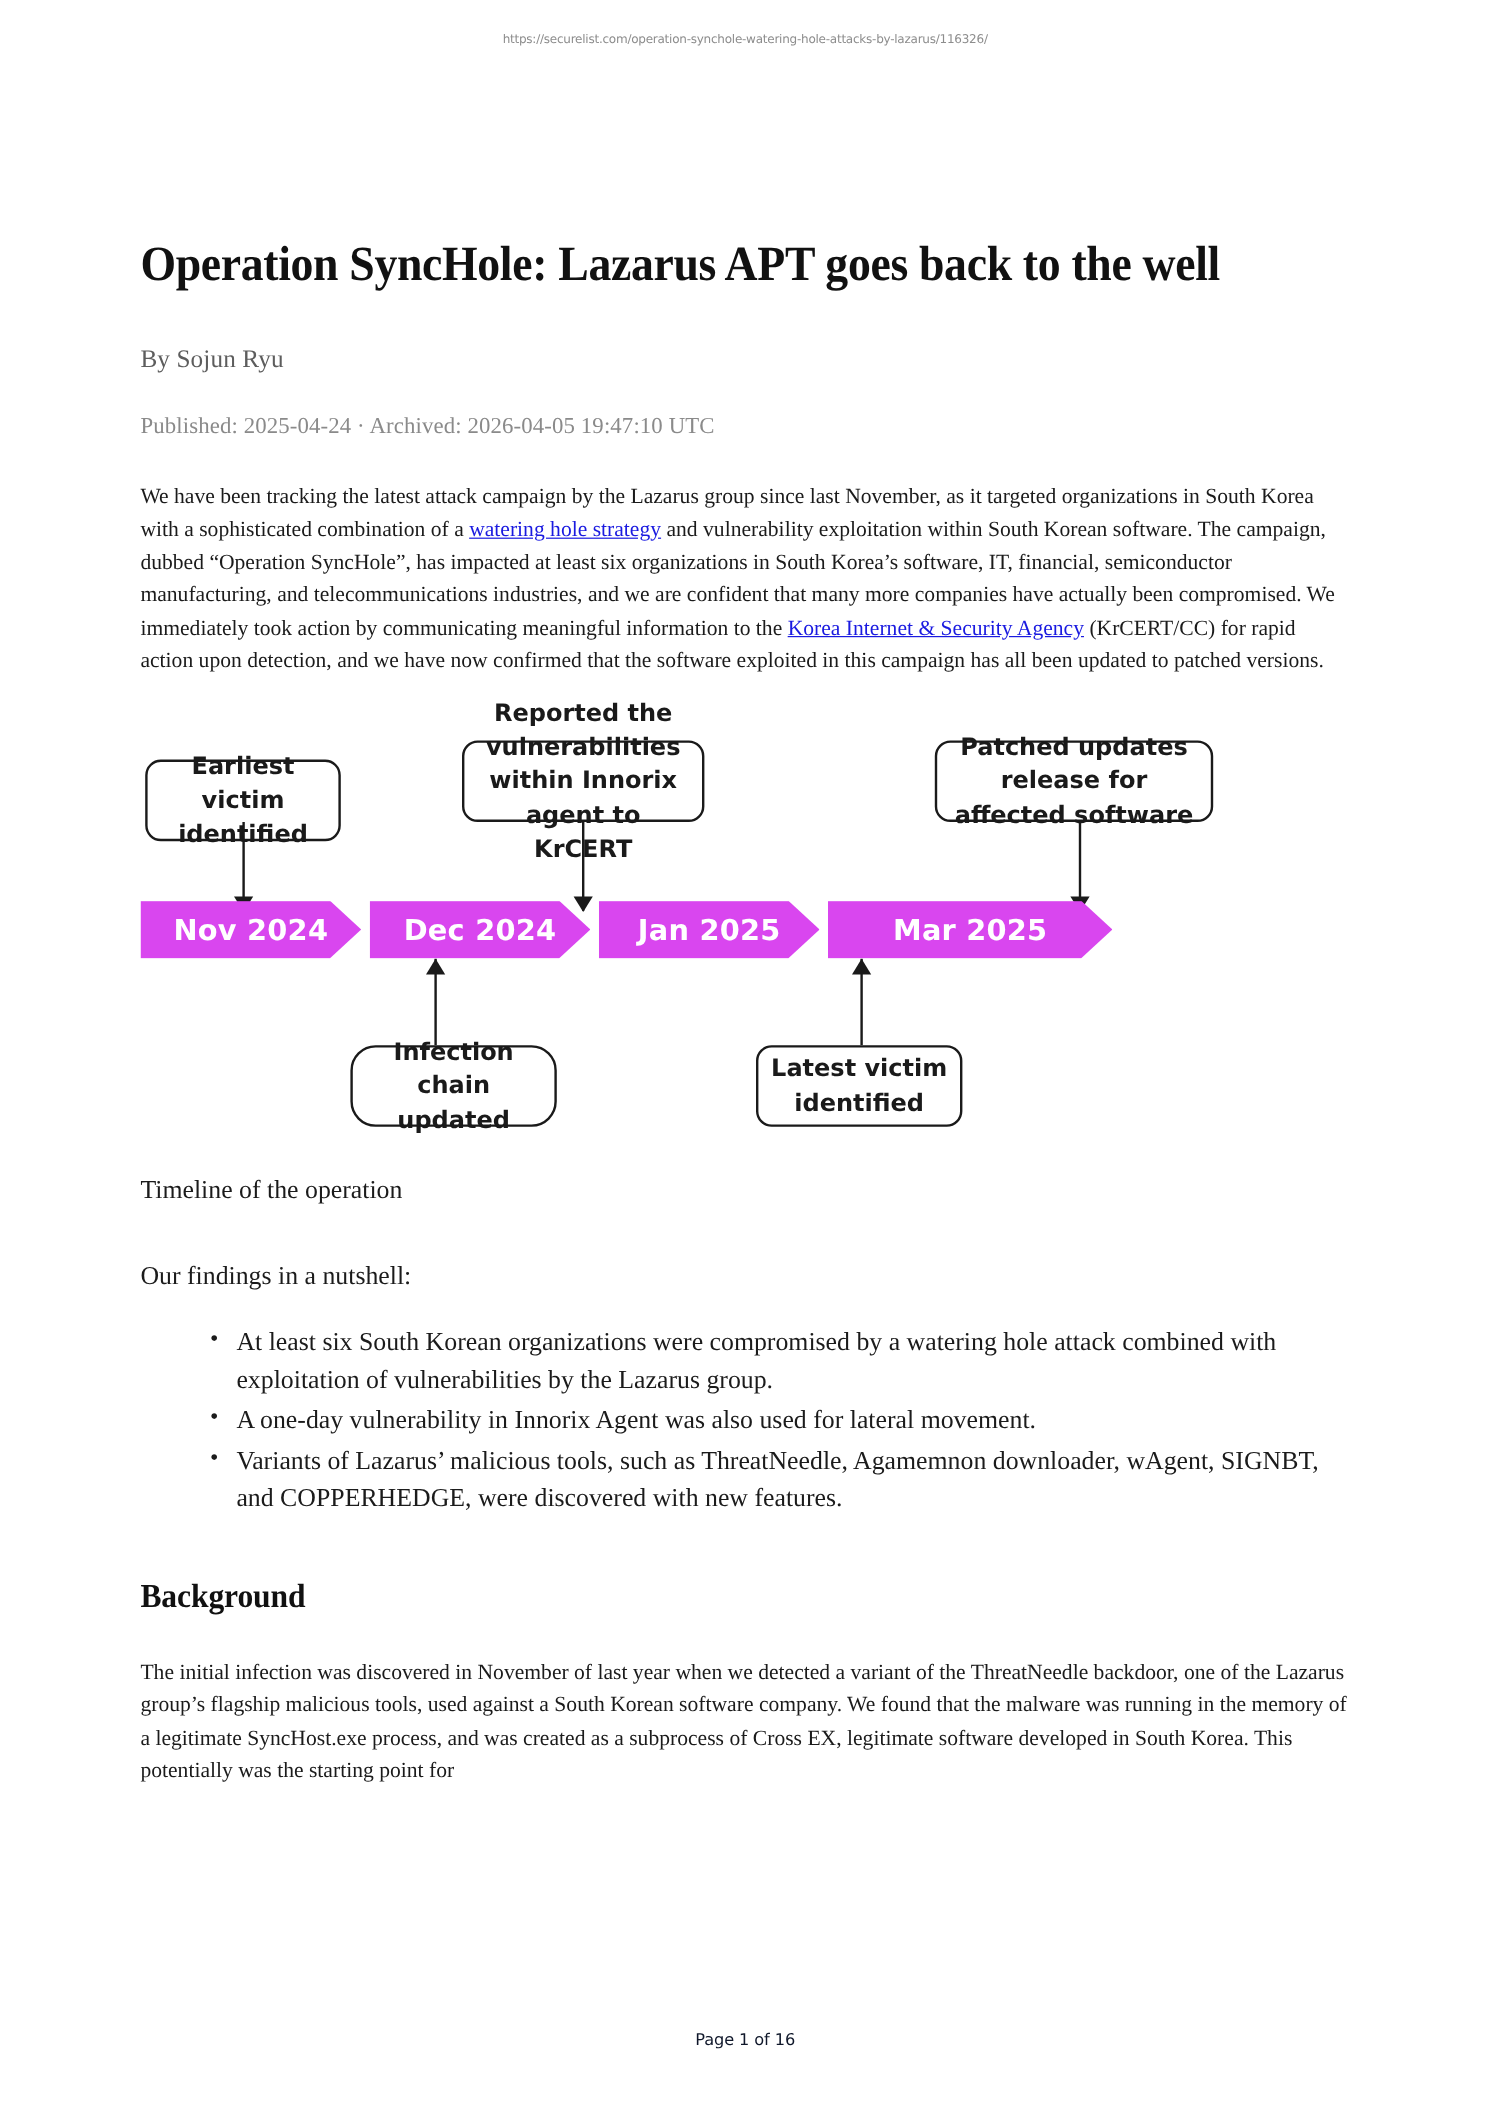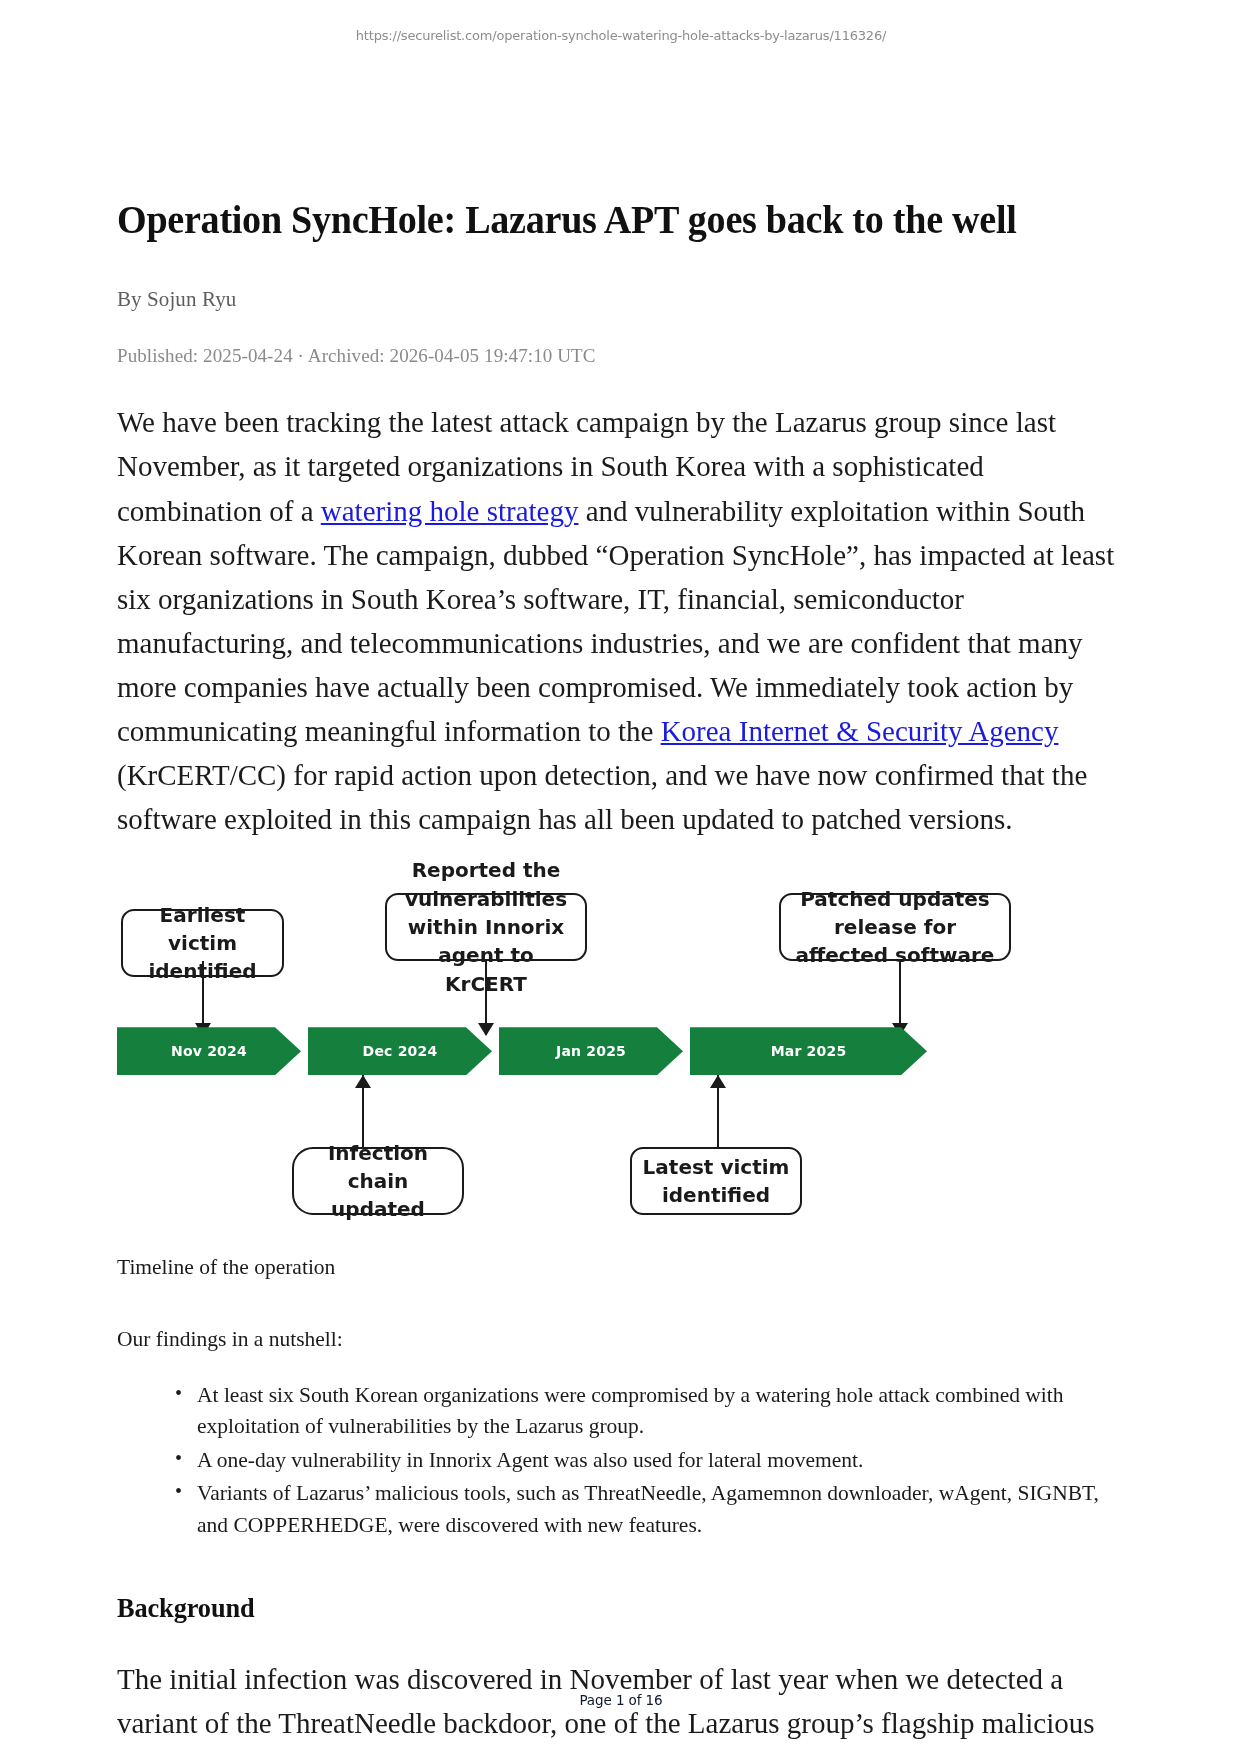--- a/index.html
+++ b/index.html
@@ -22,21 +22,21 @@
   }
 
   
   .url-header {
     position: absolute;
     top: 28px;
     left: 0;
     width: 100%;
     text-align: center;
     font-family: "DejaVu Sans", sans-serif;
-    font-size: 13px;
+    font-size: 10px;
     letter-spacing: -0.2px;
     color: #8d8d8d;
   }
 
   
   .content {
     position: absolute;
     left: 117px;
     top: 195px;
     width: 1008px;
@@ -62,21 +62,21 @@
   }
 
   .pubmeta {
     font-size: 19px;
     color: #8a8a8a;
     margin-top: 33px;
     letter-spacing: 0.1px;
   }
 
   p.body-par {
-    font-size: 29px;
+    font-size: 18px;
     line-height: 1.52;
     margin: 33px 0 0 0;
     color: #1b1b1b;
     text-align: left;
   }
 
   a.inline-link {
     color: #1a1ae0;
     text-decoration: underline;
   }
@@ -173,27 +173,27 @@
     position: absolute;
     left: 0;
     top: 158px;
     width: 1008px;
     height: 48px;
     display: flex;
   }
   .chev {
     position: relative;
     height: 48px;
-    background: #15803d;
+    background: #d946ef;
     display: flex;
     align-items: center;
     justify-content: center;
     font-family: "DejaVu Sans", sans-serif;
     font-weight: bold;
-    font-size: 14px;
+    font-size: 24px;
     color: #ffffff;
     letter-spacing: 0.2px;
     box-sizing: border-box;
   }
   .chev.seg {
     clip-path: polygon(0 0, calc(100% - 26px) 0, 100% 50%, calc(100% - 26px) 100%, 0 100%);
     margin-right: 7px;
   }
   .chev.first {
     clip-path: polygon(0 0, calc(100% - 26px) 0, 100% 50%, calc(100% - 26px) 100%, 0 100%);

